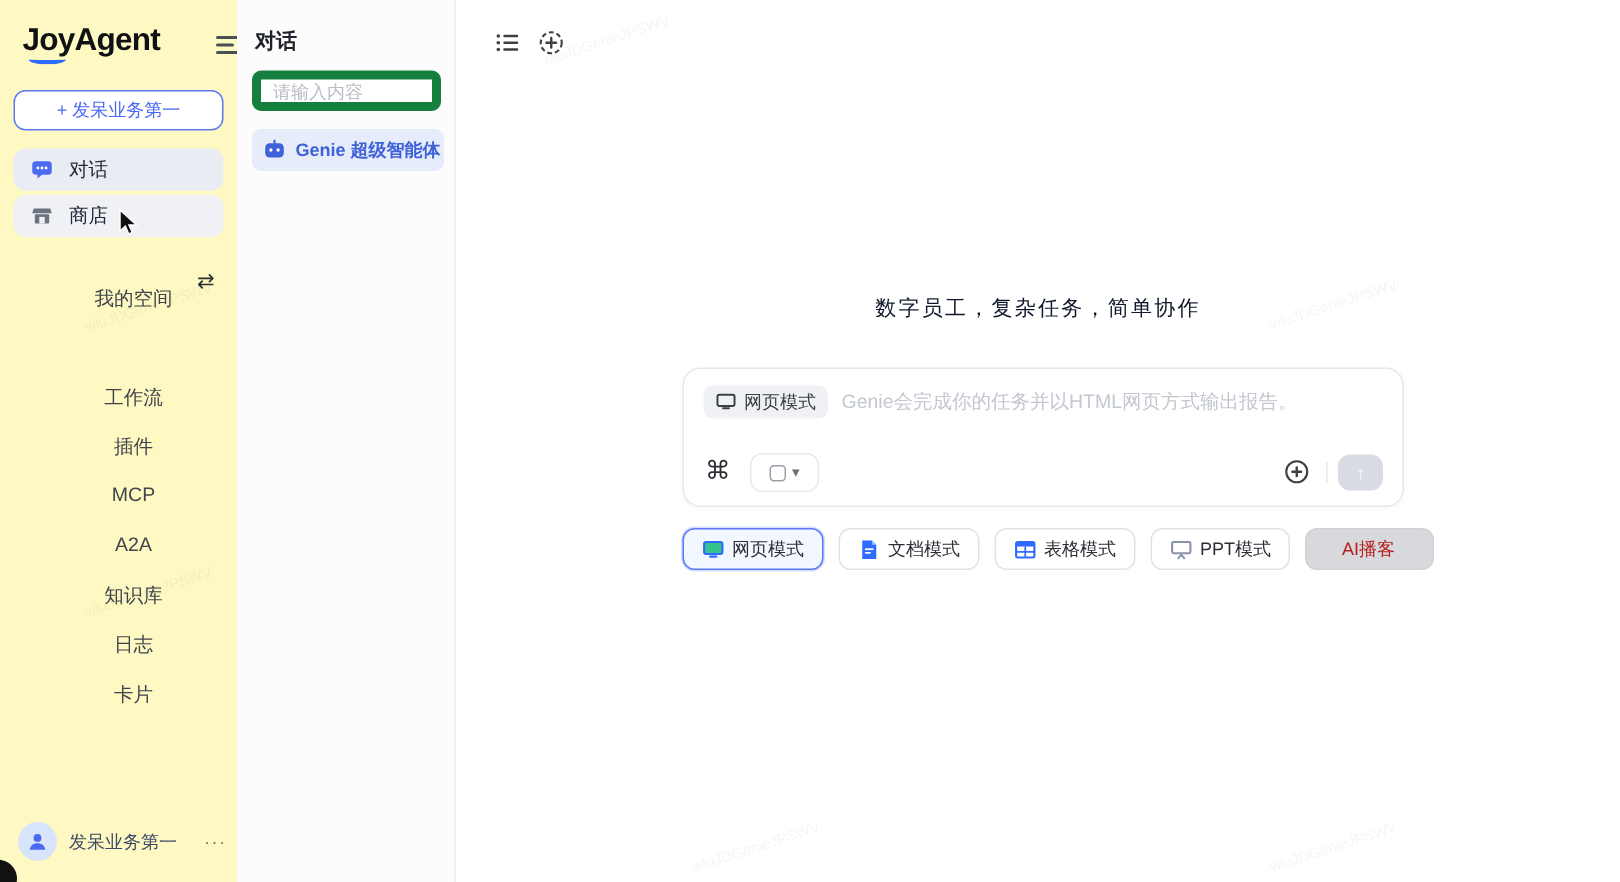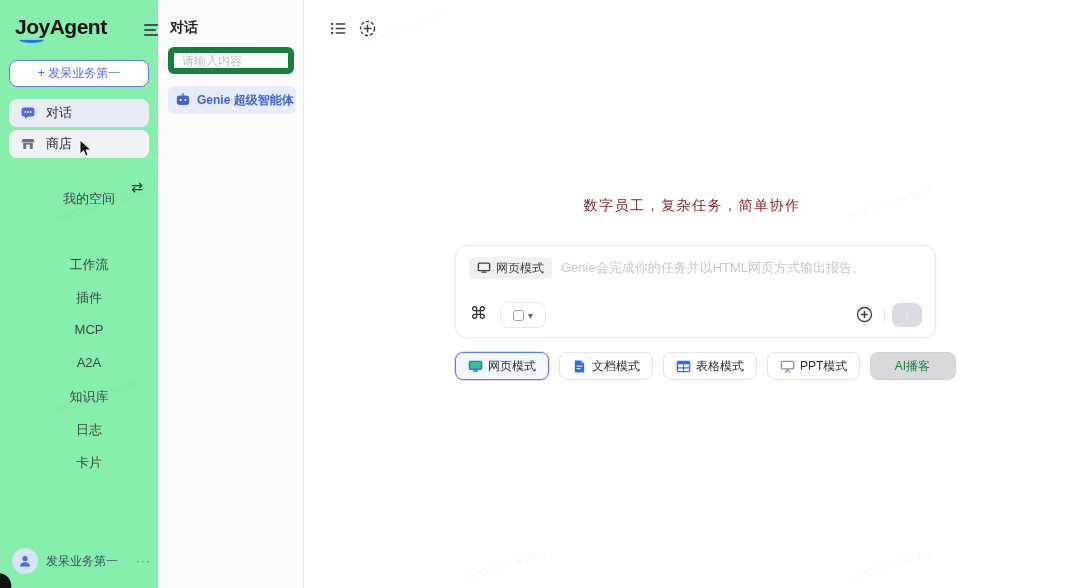--- a/index.html
+++ b/index.html
@@ -1,21 +1,21 @@
 <!DOCTYPE html>
 <html><head>
 <meta charset="utf-8">
 <style>
   * { margin:0; padding:0; box-sizing:border-box; }
   html,body { width:1080px; height:588px; overflow:hidden; }
   body { font-family:"Liberation Sans","DejaVu Sans",sans-serif; background:#fff; position:relative; color:#1f2329; }
 
   
   .sidebar { position:absolute; left:0; top:0; width:174px; height:588px;
-             background:#86efac; border-right:1px solid #e9eaee; }
+             background:#fef9c3; border-right:1px solid #e9eaee; }
   .logo-row { position:relative; height:48px; }
   .logo { position:absolute; left:15px; top:15px; font-size:21px; font-weight:800;
           letter-spacing:-0.5px; color:#101114; }
   .logo-swoosh { position:absolute; left:19px; top:36px; width:25px; height:7px;
                  border-bottom:3px solid #2f6bff; border-radius:50%; }
   .collapse-btn { position:absolute; right:11px; top:21px; width:18px; height:16px; cursor:pointer; }
   .collapse-btn span { display:block; height:2px; background:#4b5057; border-radius:1px; margin-top:3px; }
   .collapse-btn span:nth-child(2){ width:12px; }
 
   .new-agent-btn { position:absolute; left:9px; top:60px; width:140px; height:27px;
@@ -51,21 +51,21 @@
                 background:#e7ecfb; border-radius:6px; display:flex; align-items:center;
                 padding-left:7px; gap:6px; cursor:pointer; }
   .genie-item .gi-label { font-size:12px; font-weight:bold; color:#3f62d9; white-space:nowrap; }
 
   
   .main { position:absolute; left:304px; top:0; width:776px; height:588px; background:#fff; }
   .main-icons { position:absolute; left:26px; top:20px; display:flex; gap:12px; }
   .micon { width:17px; height:17px; cursor:pointer; }
 
   .heading { position:absolute; left:0; top:197px; width:100%; text-align:center;
-             font-size:14px; font-weight:500; color:#7f1d1d; letter-spacing:1.5px; }
+             font-size:14px; font-weight:500; color:#0f172a; letter-spacing:1.5px; }
 
   .composer { position:absolute; left:151px; top:245px; width:481px; height:93px;
               background:#fff; border:1px solid #e7e8ec; border-radius:12px;
               box-shadow:0 1px 4px rgba(0,0,0,0.03); }
   .tag-row { position:absolute; left:13px; top:11px; display:flex; align-items:center; gap:9px; }
   .mode-tag { background:#f0f1f4; border-radius:6px; height:22px; display:flex; align-items:center;
               gap:5px; padding:0 8px; font-size:12px; color:#3c4043; cursor:pointer; }
   .composer-placeholder { font-size:13px; color:#c3c7cf; }
   .composer-bottom { position:absolute; left:0; bottom:9px; width:100%; height:26px; }
   .knot-btn { position:absolute; left:14px; top:2px; font-size:17px; line-height:20px; color:#2b2f36; cursor:pointer; }
@@ -78,21 +78,21 @@
   .vdivider { position:absolute; right:50px; top:6px; width:1px; height:14px; background:#e5e6ea; }
   .send-btn { position:absolute; right:13px; top:1px; width:30px; height:24px; border-radius:8px;
               background:#d9dce2; color:#f4f5f7; font-size:13px; display:flex; align-items:center;
               justify-content:center; cursor:pointer; }
 
   .mode-row { position:absolute; left:151px; top:352px; display:flex; gap:10px; }
   .mode-btn { height:28px; border-radius:8px; border:1px solid #e2e3e7; background:#fff;
               display:flex; align-items:center; justify-content:center; gap:5px;
               font-size:12px; color:#2b2f36; padding:0 12px; min-width:86px; cursor:pointer; }
   .mode-btn.selected { background:#f3f7ff; border-color:#5b79f7; box-shadow:0 0 0 1px rgba(91,121,247,0.25); }
-  .mode-btn.disabled { background:#d7d9dc; border-color:#cfd1d5; color:#15803d;padding-left:10px; }
+  .mode-btn.disabled { background:#d7d9dc; border-color:#cfd1d5; color:#b91c1c;padding-left:10px; }
 
   
   .wm { position:absolute; font-size:10px; color:rgba(40,50,80,0.05); transform:rotate(-18deg);
         white-space:nowrap; pointer-events:none; }
 
   
   .cursor { position:absolute; left:78px; top:139px; z-index:50; pointer-events:none; }
   .corner-artifact { position:absolute; left:-6px; top:574px; width:18px; height:18px;
                      background:#111; border-radius:0 70% 0 70%; transform:rotate(12deg); z-index:50; }
 </style>

